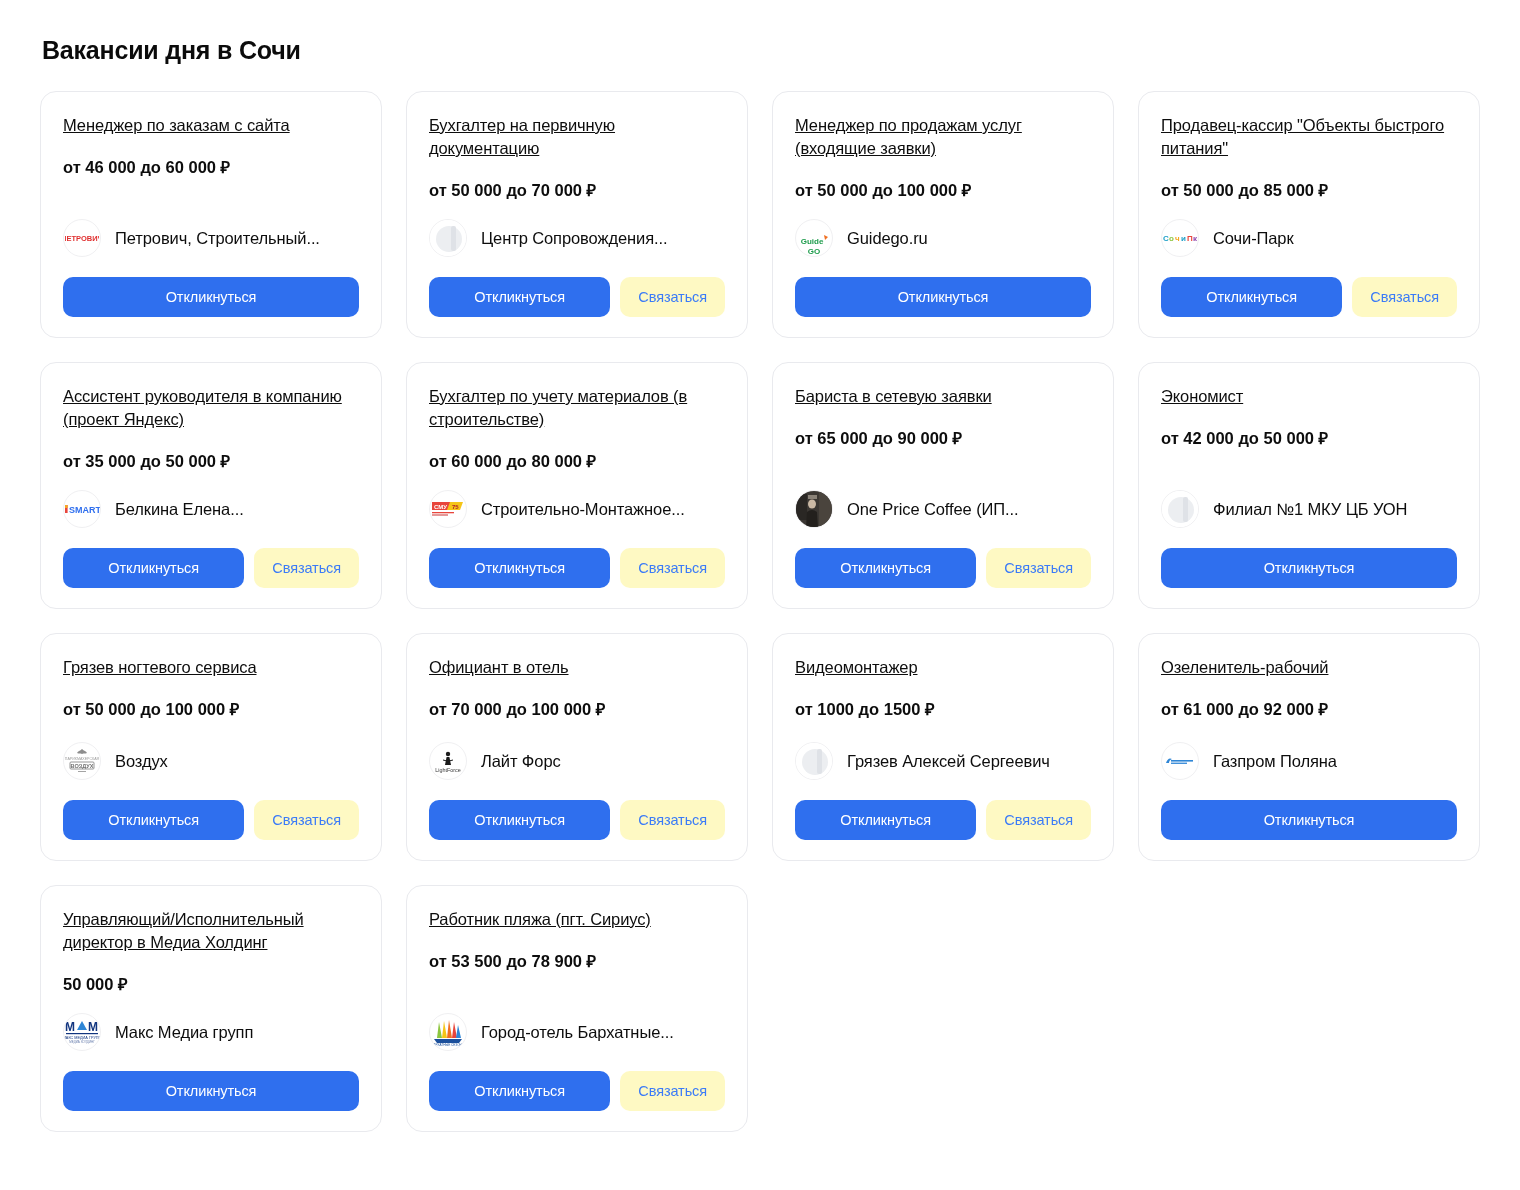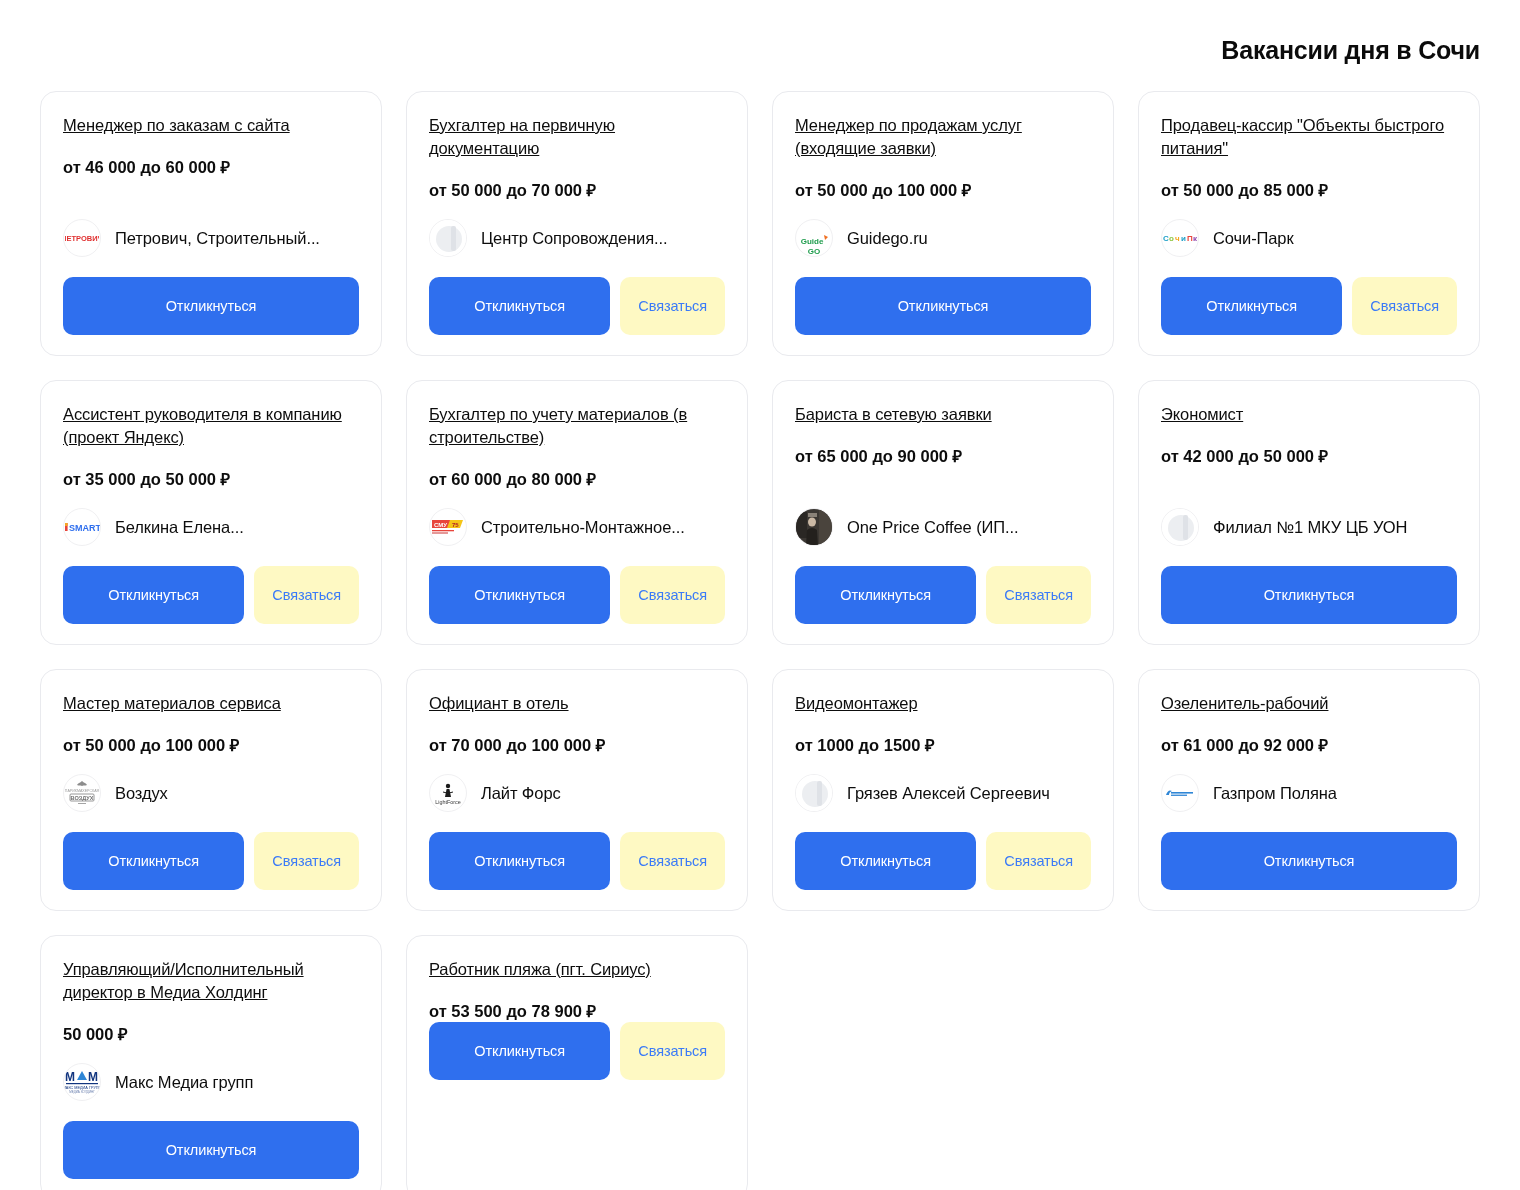--- a/index.html
+++ b/index.html
@@ -14,21 +14,20 @@
     overflow: hidden;
   }
   .page { padding: 30px 40px 0 40px; }
 
   .page-title {
     font-size: 25px;
     font-weight: bold;
     letter-spacing: -0.2px;
     color: #0b0b0b;
     margin: 6px 0 26px 2px;
-    text-align: right;
   }
 
   .grid {
     display: grid;
     grid-template-columns: repeat(4, 1fr);
     column-gap: 24px;
     row-gap: 24px;
     width: 1440px;
   }
 
@@ -83,21 +82,21 @@
     color: #0d0d0d;
     white-space: nowrap;
     overflow: hidden;
     letter-spacing: -0.1px;
   }
 
   .actions { display: flex; gap: 10px; }
   .btn {
     border: none;
     border-radius: 10px;
-    height: 58px;
+    height: 40px;
     font-family: "Liberation Sans", sans-serif;
     font-size: 14.5px;
     cursor: pointer;
     display: flex;
     align-items: center;
     justify-content: center;
     padding: 0 18px;
     letter-spacing: -0.1px;
   }
   .btn-primary {
@@ -284,21 +283,21 @@
               <span class="bar"></span>
             </span>
           </span>
           <span class="company-name">Филиал №1 МКУ ЦБ УОН</span>
         </div>
         <div class="actions">
           <button class="btn btn-primary">Откликнуться</button>
         </div>
       </div>
       <div class="card">
-        <div class="card-title">Мастер материалов сервиса</div>
+        <div class="card-title">Грязев ногтевого сервиса</div>
         <div class="card-salary">от 50 000 до 100 000 ₽</div>
         <div class="company-row">
           <span class="avatar">
             <span style="display:flex;flex-direction:column;align-items:center;justify-content:center;width:38px;height:38px;">
               <svg width="34" height="28" viewBox="0 0 34 28">
                 <path d="M17 2 c2 2 4 2 5 4 c-2 1 -3 0 -5 1 c-2 -1 -3 0 -5 -1 c1 -2 3 -2 5 -4z" fill="#8d8d8d"></path>
                 <text x="17" y="13" text-anchor="middle" font-family="Liberation Sans, sans-serif" font-size="3.6" fill="#9a9a9a">ПАРИКМАХЕРСКАЯ</text>
                 <rect x="5" y="15" width="24" height="7" rx="1" fill="none" stroke="#7d7d7d" stroke-width="0.8"></rect>
                 <text x="17" y="20.6" text-anchor="middle" font-family="Liberation Sans, sans-serif" font-size="5.6" font-weight="bold" fill="#6f6f6f">ВОЗДУХ</text>
                 <rect x="13" y="24" width="8" height="0.9" fill="#9a9a9a"></rect>
@@ -387,19 +386,35 @@
           </span>
           <span class="company-name">Макс Медиа групп</span>
         </div>
         <div class="actions">
           <button class="btn btn-primary">Откликнуться</button>
         </div>
       </div>
       <div class="card">
         <div class="card-title">Работник пляжа (пгт. Сириус)</div>
         <div class="card-salary">от 53 500 до 78 900 ₽</div>
+        <div class="company-row">
+          <span class="avatar">
+            <span style="display:flex;flex-direction:column;align-items:center;justify-content:center;width:38px;height:38px;">
+              <svg width="34" height="30" viewBox="0 0 34 30">
+                <path d="M6 21 l2 -16 l3 16z" fill="#8dc63f"></path>
+                <path d="M11 21 l2 -17 l3 17z" fill="#f5c518"></path>
+                <path d="M16 21 l2 -18 l3 18z" fill="#f07022"></path>
+                <path d="M21 21 l2 -16 l3 16z" fill="#e8453c"></path>
+                <path d="M25 21 l2 -13 l3 13z" fill="#2f86d6"></path>
+                <path d="M3 22 h28 l-3 4 H6z" fill="#1b4f9c"></path>
+                <text x="17" y="29.4" text-anchor="middle" font-family="Liberation Sans, sans-serif" font-size="3.1" fill="#1b4f9c">БАРХАТНЫЕ СЕЗОНЫ</text>
+              </svg>
+            </span>
+          </span>
+          <span class="company-name">Город-отель Бархатные...</span>
+        </div>
         <div class="actions">
           <button class="btn btn-primary">Откликнуться</button>
           <button class="btn btn-secondary">Связаться</button>
         </div>
       </div>
     </div>
 </div>
 
 </body></html>

